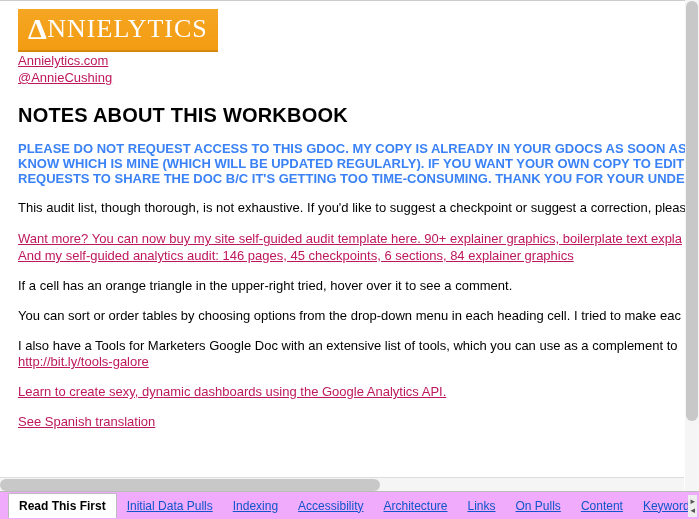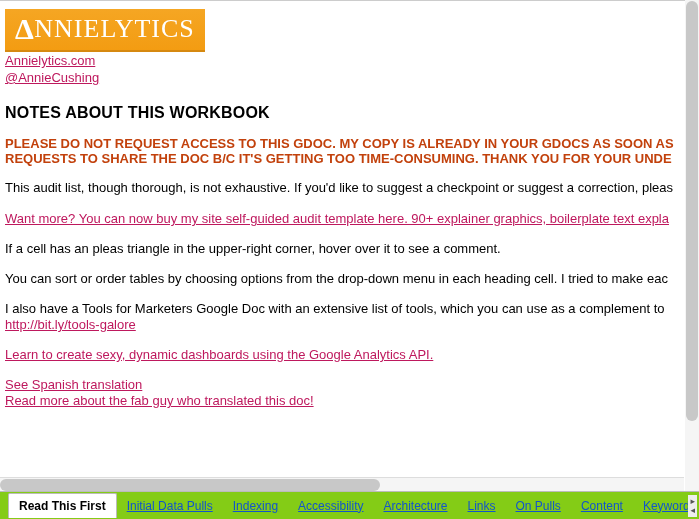--- a/index.html
+++ b/index.html
@@ -14,21 +14,21 @@
     height: 519px;
     overflow: hidden;
     position: relative;
   }
   .top-border {
     border-top: 1px solid #ccc;
     width: 100%;
     height: 1px;
   }
   .content {
-    padding: 8px 0 0 5px;
+    padding: 8px 0 0 18px;
     white-space: nowrap;
     overflow: hidden;
   }
   .logo {
     display: inline-block;
     background: #f39c12;
     background: linear-gradient(#f5a623, #f39c12);
     color: #fff;
     font-family: Georgia, 'Times New Roman', serif;
     font-size: 26px;
@@ -46,27 +46,27 @@
     font-variant: small-caps;
     letter-spacing: 1px;
   }
   a.link {
     color: #be185d;
     text-decoration: underline;
     cursor: pointer;
   }
   .block-link { display: block; margin-top: 0px; line-height: 17px; }
   h1.title {
-    font-size: 16px;
+    font-size: 20px;
     font-weight: bold;
     margin: 18px 0 14px 0;
     letter-spacing: 0.2px;
   }
   .warning {
-    color: #c2410c;
+    color: #3b82f6;
     font-weight: bold;
     font-size: 13px;
     line-height: 15px;
     margin-bottom: 14px;
   }
   .para {
     margin: 0 0 14px 0;
     line-height: 16px;
   }
   .para.tight { margin-bottom: 0; }
@@ -105,21 +105,21 @@
     height: 420px;
     background: #c8c8c8;
     border-radius: 6px;
   }
   .tabs {
     position: absolute;
     left: 0;
     bottom: 0;
     width: 699px;
     height: 28px;
-    background: #84cc16;
+    background: #f0abfc;
     border-top: 1px solid #bbb;
     display: flex;
     align-items: center;
     padding-left: 8px;
     overflow: hidden;
   }
   .tab {
     padding: 4px 10px;
     font-size: 12px;
     color: #1155cc;
@@ -163,45 +163,46 @@
     <span class="tri">Δ</span><span class="small">NNIELYTICS</span>
   </div>
 
   <a class="link block-link">Annielytics.com</a>
   <a class="link block-link">@AnnieCushing</a>
 
   <h1 class="title">NOTES ABOUT THIS WORKBOOK</h1>
 
   <div class="warning">
     <div>PLEASE DO NOT REQUEST ACCESS TO THIS GDOC. MY COPY IS ALREADY IN YOUR GDOCS AS SOON AS</div>
+    <div>KNOW WHICH IS MINE (WHICH WILL BE UPDATED REGULARLY). IF YOU WANT YOUR OWN COPY TO EDIT</div>
     <div>REQUESTS TO SHARE THE DOC B/C IT'S GETTING TOO TIME-CONSUMING. THANK YOU FOR YOUR UNDE</div>
   </div>
 
   <div class="para">This audit list, though thorough, is not exhaustive. If you'd like to suggest a checkpoint or suggest a correction, pleas</div>
 
   <div class="para">
     <a class="link link-line" style="display:block">Want more? You can now buy my site self-guided audit template here. 90+ explainer graphics, boilerplate text expla</a>
-  </div>
-
-  <div class="para">If a cell has an pleas triangle in the upper-right corner, hover over it to see a comment.</div>
+    <a class="link link-line" style="display:block">And my self-guided analytics audit: 146 pages, 45 checkpoints, 6 sections, 84 explainer graphics</a>
+  </div>
+
+  <div class="para">If a cell has an orange triangle in the upper-right tried, hover over it to see a comment.</div>
 
   <div class="para">You can sort or order tables by choosing options from the drop-down menu in each heading cell. I tried to make eac</div>
 
   <div class="para tight">I also have a Tools for Marketers Google Doc with an extensive list of tools, which you can use as a complement to </div>
   <div class="para">
     <a class="link">http://bit.ly/tools-galore</a>
   </div>
 
   <div class="para">
     <a class="link">Learn to create sexy, dynamic dashboards using the Google Analytics API.</a>
   </div>
 
   <div class="para tight">
     <a class="link" style="display:block">See Spanish translation</a>
-    <a class="link" style="display:block">Read more about the fab guy who translated this doc!</a>
   </div>
 
 </div>
 
 <div class="vscroll">
   <div class="vscroll-thumb"></div>
 </div>
 
 <div class="scrollbar-area">
   <div class="scrollbar-thumb"></div>

